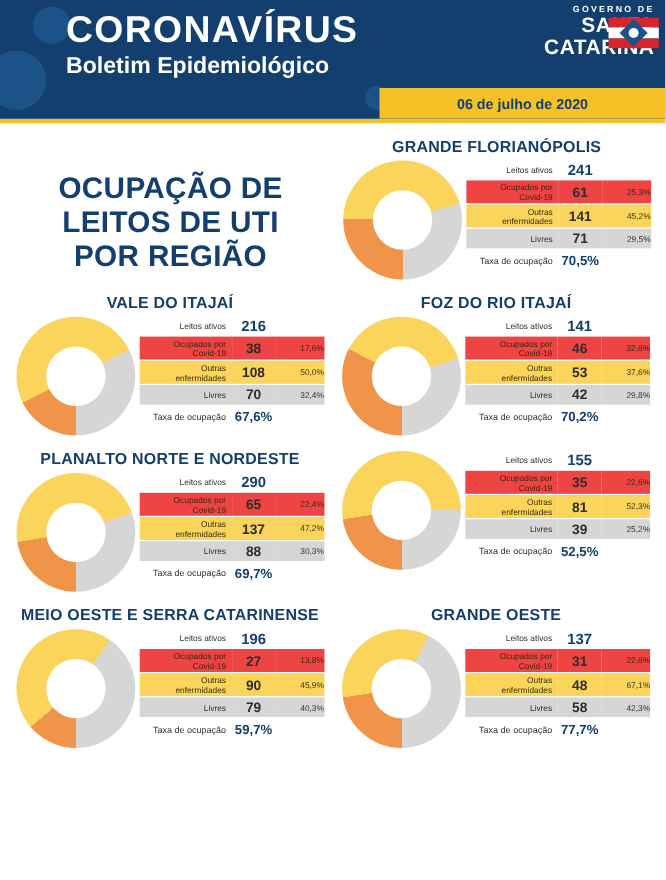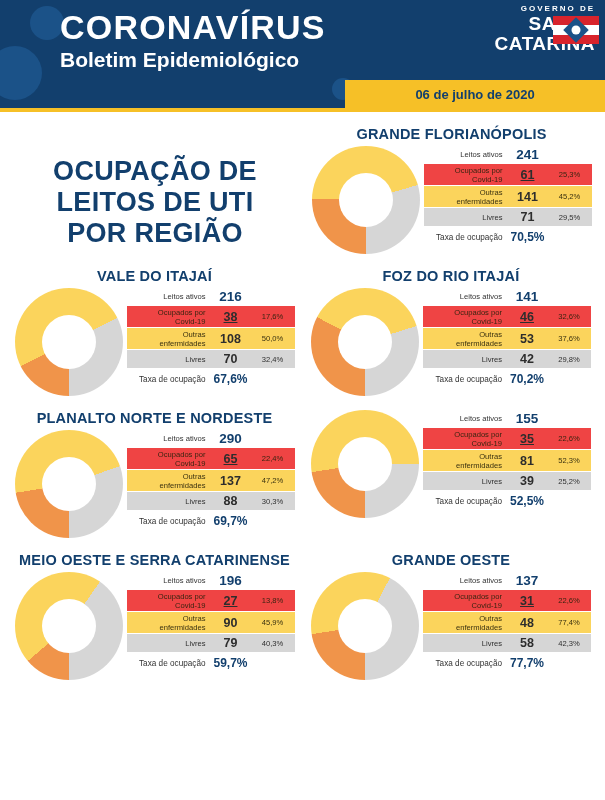--- a/index.html
+++ b/index.html
@@ -124,30 +124,30 @@
     width: 84px;
   }
   .val {
     text-align: center;
     font-weight: bold;
     font-size: 12.5px;
     color: #123f6d;
     width: 40px;
   }
   .pct {
-    text-align: center;
+    text-align: right;
     font-size: 7.6px;
     color: #333;
     width: 44px;
   }
   tr.r-head td { background: #ffffff; height: 17px; }
   tr.r-head .val { font-size: 13.5px; }
   tr.r-orange td { background: #ef4444; height: 21px; }
   tr.r-orange .lbl, tr.r-orange .pct { color: #3a2410; }
-  tr.r-orange .val { color: #2d2d2d; text-decoration: underline; }
+  tr.r-orange .val { color: #2d2d2d; }
   tr.r-yellow td { background: #fbd45c; height: 21px; }
   tr.r-yellow .lbl, tr.r-yellow .pct { color: #3a3110; }
   tr.r-yellow .val { color: #2d2d2d; }
   tr.r-gray td { background: #d6d6d6; height: 18px; }
   tr.r-gray .lbl, tr.r-gray .pct { color: #2f2f2f; }
   tr.r-gray .val { color: #2d2d2d; }
   tr.r-rate td { background: #ffffff; height: 22px; }
   tr.r-rate .lbl { font-size: 8.2px; }
   tr.r-rate .val { font-size: 12px; }
   .sep { height: 1px; background: #ffffff; }
@@ -497,21 +497,21 @@
             <td class="lbl"><span>Ocupados por</span><br><span>Covid-19</span></td>
             <td class="val">31</td>
             <td class="pct">22,6%</td>
           </tr>
           <tr>
                 <td colspan="3" class="sep"></td>
               </tr>
           <tr class="r-yellow">
             <td class="lbl"><span>Outras</span><br><span>enfermidades</span></td>
             <td class="val">48</td>
-            <td class="pct">77,4%</td>
+            <td class="pct">67,1%</td>
           </tr>
           <tr>
                 <td colspan="3" class="sep"></td>
               </tr>
           <tr class="r-gray">
             <td class="lbl">Livres</td>
             <td class="val">58</td>
             <td class="pct">42,3%</td>
           </tr>
           <tr class="r-rate">

